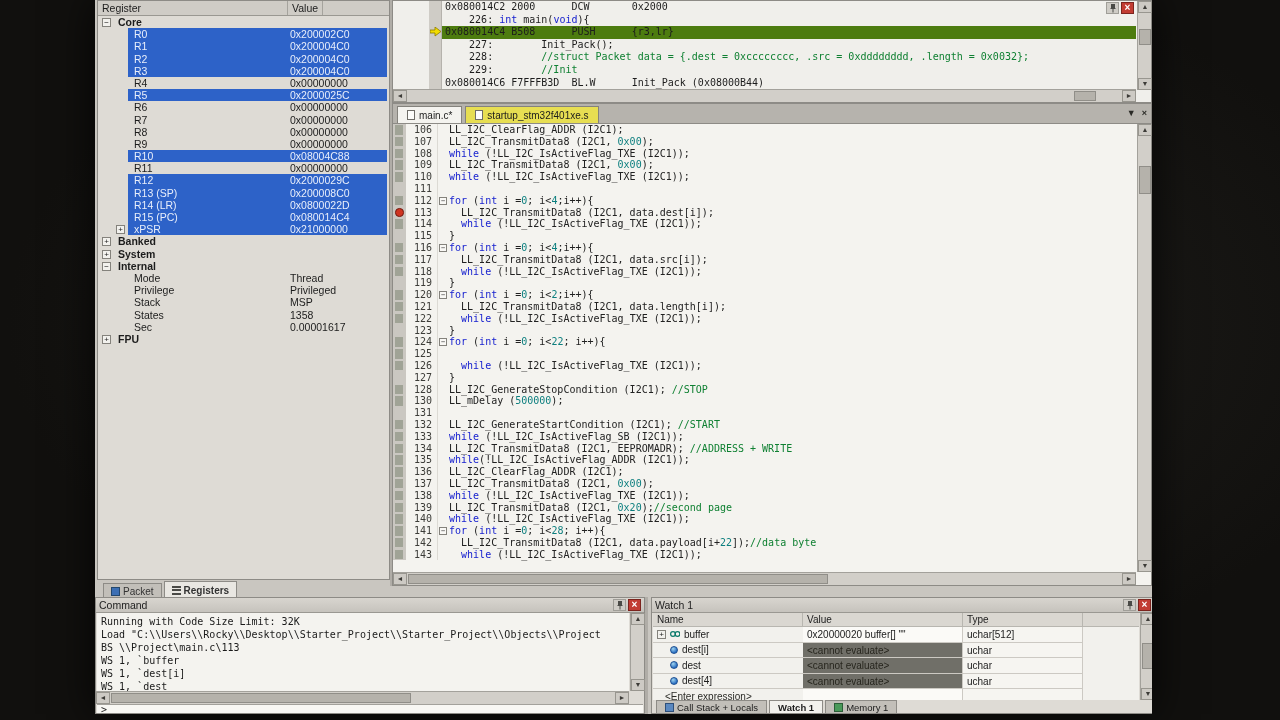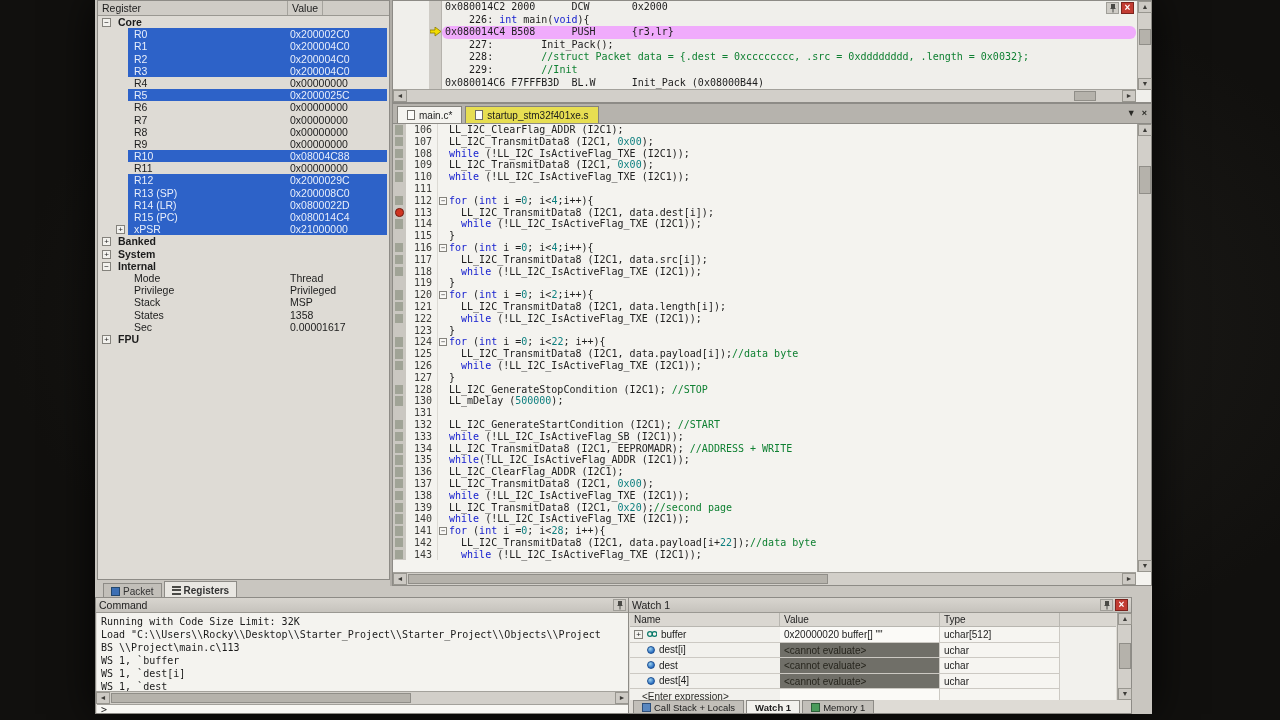--- a/index.html
+++ b/index.html
@@ -48,21 +48,21 @@
   .ltab { display:flex; align-items:center; gap:3px; font-size:10px; padding:1px 7px 2px; border:1px solid #8d8b86; border-bottom:none; background:#c2bfb9; color:#333; height:16px; }
   .ltab.active { background:#e9e7e2; font-weight:bold; height:18px; }
   .mini-icon { width:9px; height:9px; display:inline-block; }
 
   
   #disasm { left:297px; top:0; width:760px; height:103px; background:#f0efeb; }
   #disasm-content { position:absolute; left:0; top:0; right:15px; bottom:12px; overflow:hidden; }
   .dline { position:relative; display:flex; height:12.6px; font-family:"DejaVu Sans Mono", monospace; font-size:10px; line-height:12.6px; white-space:pre;padding-left:36px; }
   .dgutter { width:13px; background:#cfccc6; border-right:1px solid #b5b2ac; flex:none; position:relative; }
   .dtext { padding-left:3px; }
-  .dline.current .dtext-wrap { background:#f0abfc;border-radius:6px; }
+  .dline.current .dtext-wrap { background:#4d7c0f; }
   .dtext-wrap { flex:1; display:flex; }
 
   
   #editor { left:297px; top:103px; width:760px; height:483px; background:#f4f3ef; }
   #tabbar { position:absolute; left:0; top:0; right:0; height:20px; background:#b6b3ad; border-bottom:1px solid #8d8b86;
             display:flex; align-items:flex-end; padding-left:4px; gap:3px; }
   .etab { display:flex; align-items:center; gap:4px; height:17px; padding:0 9px; font-size:10px; border:1px solid #84827c; border-bottom:none; background:#cbc8c2; }
   .etab.active { background:#f4f3ef; }
   .etab.hl { background:#e7de52; }
   .doc-icon { width:8px; height:10px; background:#fdfdfb; border:1px solid #6f6d68; display:inline-block; }
@@ -81,21 +81,21 @@
   .kw { color:#1822cf; } .num { color:#0b7e7e; } .cmt { color:#0f8032; }
 
   
   #command { left:0; top:597px; width:550px; height:117px; }
   #cmd-out { position:absolute; left:1px; right:15px; top:15px; bottom:22px; background:#f4f3ef; overflow:hidden;
              font-family:"DejaVu Sans Mono", monospace; font-size:10px; line-height:13px; white-space:pre; padding:2px 0 0 4px; color:#1a1a1a; }
   #cmd-prompt { position:absolute; left:1px; right:1px; bottom:0; height:9px; background:#f8f7f3; border-top:1px solid #a3a19b;
                 font-family:"DejaVu Sans Mono", monospace; font-size:10px; line-height:9px; padding-left:4px; }
 
   
-  #watch { left:533px; top:597px; width:504px; height:117px; }
+  #watch { left:556px; top:597px; width:504px; height:117px; }
   #watch-grid { position:absolute; left:1px; top:15px; right:15px; bottom:13px; background:#f2f1ed; overflow:hidden; }
   .w-header { display:flex; height:14px; font-size:10px; color:#222; border-bottom:1px solid #b8b6b0; background:#dad7d1; }
   .w-header div { padding:1px 4px; border-right:1px solid #b8b6b0; }
   .w-row { display:flex; height:15.5px; font-size:10px; line-height:15px; }
   .w-cell { border-right:1px solid #ccc9c3; border-bottom:1px solid #ccc9c3; padding:0 4px; overflow:hidden; white-space:nowrap; }
   .wc-name { width:150px; display:flex; align-items:center; gap:4px; border-right:none; }
   .wc-val { width:160px; background:#fbfaf7; }
   .wc-val.noeval { background:#706f68; color:#26251d; }
   .wc-type { width:120px; background:#f6f5f1; }
   .w-expander { width:9px; height:9px; background:#f2f1ed; border:1px solid #84827c; font-size:8px; line-height:7px; text-align:center; flex:none; }
@@ -304,21 +304,21 @@
           <div class="eline"><div class="emargin"></div><div class="enum">115</div><div class="efold"></div><div class="ecode">}</div></div>
           <div class="eline"><div class="emargin"><div class="emark"></div></div><div class="enum">116</div><div class="efold"><div class="box">−</div></div><div class="ecode"><span class="kw">for</span> (<span class="kw">int</span> i =<span class="num">0</span>; i&lt;<span class="num">4</span>;i++){</div></div>
           <div class="eline"><div class="emargin"><div class="emark"></div></div><div class="enum">117</div><div class="efold"></div><div class="ecode">  LL_I2C_TransmitData8 (I2C1, data.src[i]);</div></div>
           <div class="eline"><div class="emargin"><div class="emark"></div></div><div class="enum">118</div><div class="efold"></div><div class="ecode">  <span class="kw">while</span> (!LL_I2C_IsActiveFlag_TXE (I2C1));</div></div>
           <div class="eline"><div class="emargin"></div><div class="enum">119</div><div class="efold"></div><div class="ecode">}</div></div>
           <div class="eline"><div class="emargin"><div class="emark"></div></div><div class="enum">120</div><div class="efold"><div class="box">−</div></div><div class="ecode"><span class="kw">for</span> (<span class="kw">int</span> i =<span class="num">0</span>; i&lt;<span class="num">2</span>;i++){</div></div>
           <div class="eline"><div class="emargin"><div class="emark"></div></div><div class="enum">121</div><div class="efold"></div><div class="ecode">  LL_I2C_TransmitData8 (I2C1, data.length[i]);</div></div>
           <div class="eline"><div class="emargin"><div class="emark"></div></div><div class="enum">122</div><div class="efold"></div><div class="ecode">  <span class="kw">while</span> (!LL_I2C_IsActiveFlag_TXE (I2C1));</div></div>
           <div class="eline"><div class="emargin"></div><div class="enum">123</div><div class="efold"></div><div class="ecode">}</div></div>
           <div class="eline"><div class="emargin"><div class="emark"></div></div><div class="enum">124</div><div class="efold"><div class="box">−</div></div><div class="ecode"><span class="kw">for</span> (<span class="kw">int</span> i =<span class="num">0</span>; i&lt;<span class="num">22</span>; i++){</div></div>
-          <div class="eline"><div class="emargin"><div class="emark"></div></div><div class="enum">125</div><div class="efold"></div><div class="ecode">  LL_I2C_TransmitData8 (I2C1, data.payload[i]);<span class="cmt">//data byte</span></div></div>
+          <div class="eline"><div class="emargin"><div class="emark"></div></div><div class="enum">125</div><div class="efold"></div></div>
           <div class="eline"><div class="emargin"><div class="emark"></div></div><div class="enum">126</div><div class="efold"></div><div class="ecode">  <span class="kw">while</span> (!LL_I2C_IsActiveFlag_TXE (I2C1));</div></div>
           <div class="eline"><div class="emargin"></div><div class="enum">127</div><div class="efold"></div><div class="ecode">}</div></div>
           <div class="eline"><div class="emargin"><div class="emark"></div></div><div class="enum">128</div><div class="efold"></div><div class="ecode">LL_I2C_GenerateStopCondition (I2C1); <span class="cmt">//STOP</span></div></div>
           <div class="eline"><div class="emargin"><div class="emark"></div></div><div class="enum">130</div><div class="efold"></div><div class="ecode">LL_mDelay (<span class="num">500000</span>);</div></div>
           <div class="eline"><div class="emargin"></div><div class="enum">131</div><div class="efold"></div><div class="ecode"></div></div>
           <div class="eline"><div class="emargin"><div class="emark"></div></div><div class="enum">132</div><div class="efold"></div><div class="ecode">LL_I2C_GenerateStartCondition (I2C1); <span class="cmt">//START</span></div></div>
           <div class="eline"><div class="emargin"><div class="emark"></div></div><div class="enum">133</div><div class="efold"></div><div class="ecode"><span class="kw">while</span> (!LL_I2C_IsActiveFlag_SB (I2C1));</div></div>
           <div class="eline"><div class="emargin"><div class="emark"></div></div><div class="enum">134</div><div class="efold"></div><div class="ecode">LL_I2C_TransmitData8 (I2C1, EEPROMADR); <span class="cmt">//ADDRESS + WRITE</span></div></div>
           <div class="eline"><div class="emargin"><div class="emark"></div></div><div class="enum">135</div><div class="efold"></div><div class="ecode"><span class="kw">while</span>(!LL_I2C_IsActiveFlag_ADDR (I2C1));</div></div>
           <div class="eline"><div class="emargin"><div class="emark"></div></div><div class="enum">136</div><div class="efold"></div><div class="ecode">LL_I2C_ClearFlag_ADDR (I2C1);</div></div>

